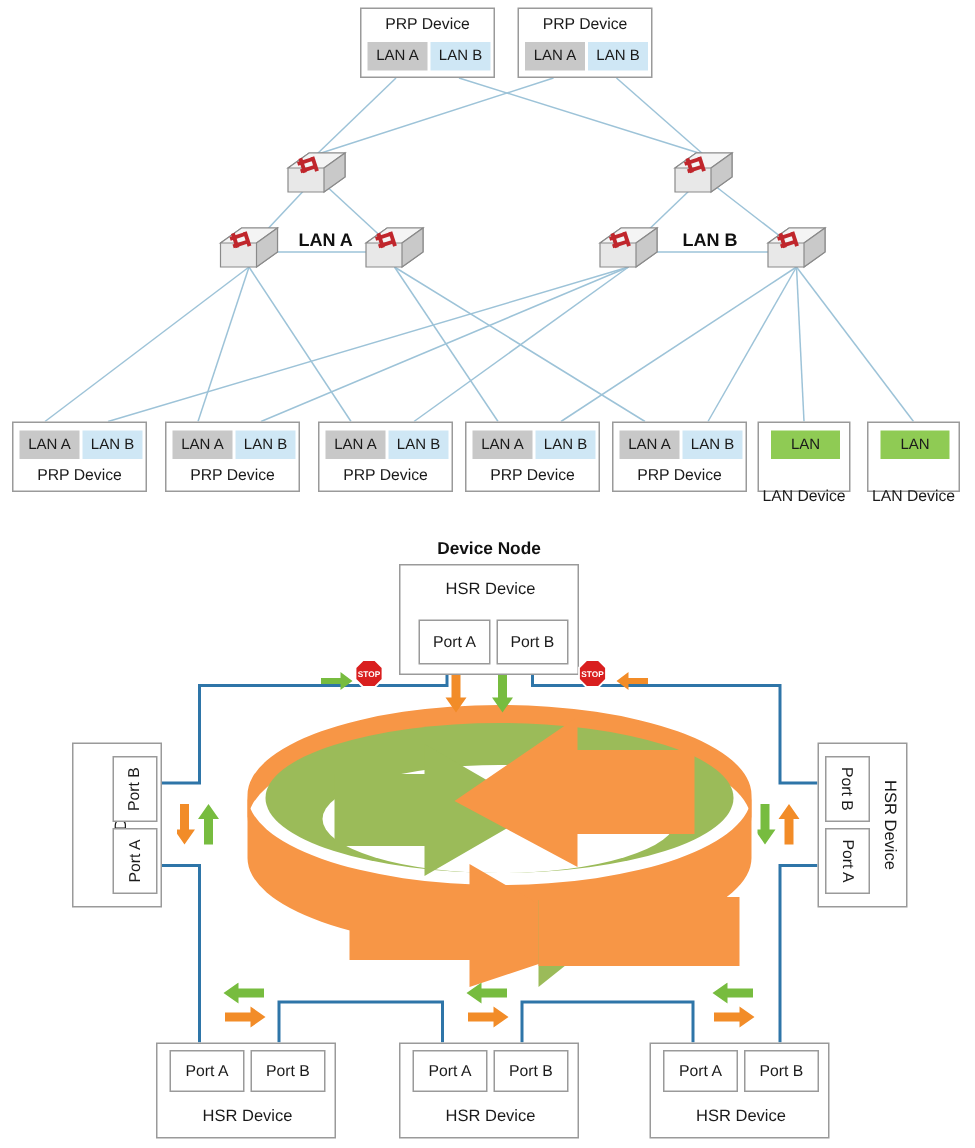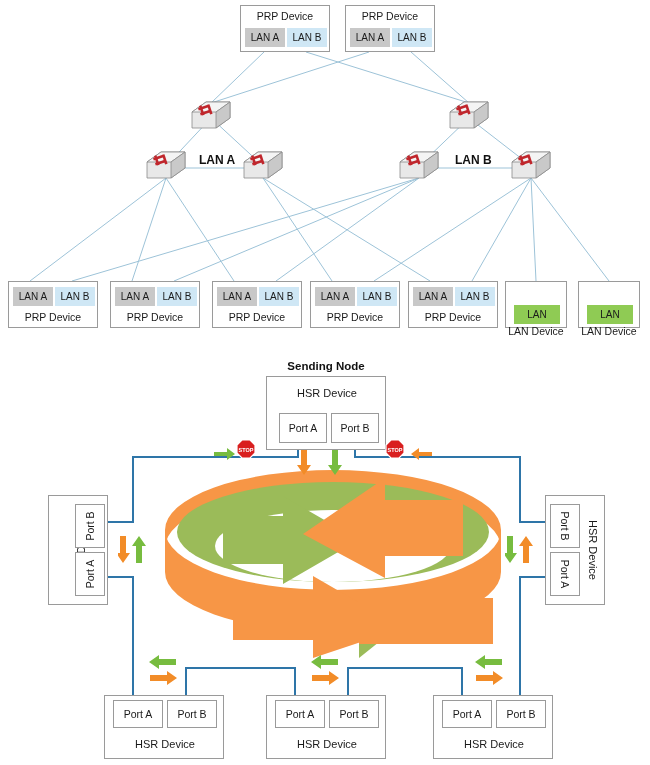--- a/index.html
+++ b/index.html
@@ -8,21 +8,21 @@
 
   .abs{position:absolute;}
 
   
   .dev{position:absolute;box-sizing:border-box;border:1px solid #9a9a9a;background:#ffffff;}
   .dev-label{font-size:10.5px;text-align:center;color:#1a1a1a;line-height:1;white-space:nowrap;}
   .port{box-sizing:border-box;font-size:10px;text-align:center;line-height:1;white-space:nowrap;
         display:flex;align-items:center;justify-content:center;}
   .port-a{background:#c8c8c8;}
   .port-b{background:#cfe7f5;}
-  .port-lan{background:#8fcb54;margin-top:18px;}
+  .port-lan{background:#8fcb54;}
 
   
   .prp-top{width:90px;height:47px;}
   .prp-top .dev-label{position:absolute;top:5px;left:0;width:100%;}
   .prp-top .port{position:absolute;top:22px;height:19px;width:40px;}
   .prp-top .pa{left:4px;}
   .prp-top .pb{left:46px;}
 
   
   .prp-bot{width:90px;height:47px;}
@@ -258,21 +258,21 @@
 
     <path d="M 40 58 L 300 58 L 300 88 L 40 88 Z" fill="#9BBB59" opacity="0"></path>
 
     <polygon points="150,108 240,160 150,190 150,172 70,172 70,128 150,128" fill="#F79646"></polygon>
 
     <polygon points="196,132 236,158 196,190 196,132" fill="#9BBB59"></polygon>
 
     <path d="M 196 130 L 330 130 L 330 176 L 196 176 Z" fill="#F79646"></path>
   </svg>
 
-  <div class="hsr-title" style="left:246px;top:10px;width:160px;">Sending Node</div>
+  <div class="hsr-title" style="left:246px;top:10px;width:160px;">Device Node</div>
   <div class="hsr-box" style="left:266px;top:26px;width:120px;height:74px;">
     <div class="hsr-name" style="left:0;top:10px;width:120px;">HSR Device</div>
     <div class="hsr-port" style="left:12px;top:36px;width:48px;height:30px;">Port A</div>
     <div class="hsr-port" style="left:64px;top:36px;width:48px;height:30px;">Port B</div>
   </div>
 
   <svg class="arr" style="left:214px;top:97px;" width="22" height="14" viewBox="0 0 22 14">
     <path d="M0 5 L13 5 L13 1 L21 7 L13 13 L13 9 L0 9 Z" fill="#77BC3F"></path>
   </svg>
   <div class="stop" style="left:236px;top:89px;">

